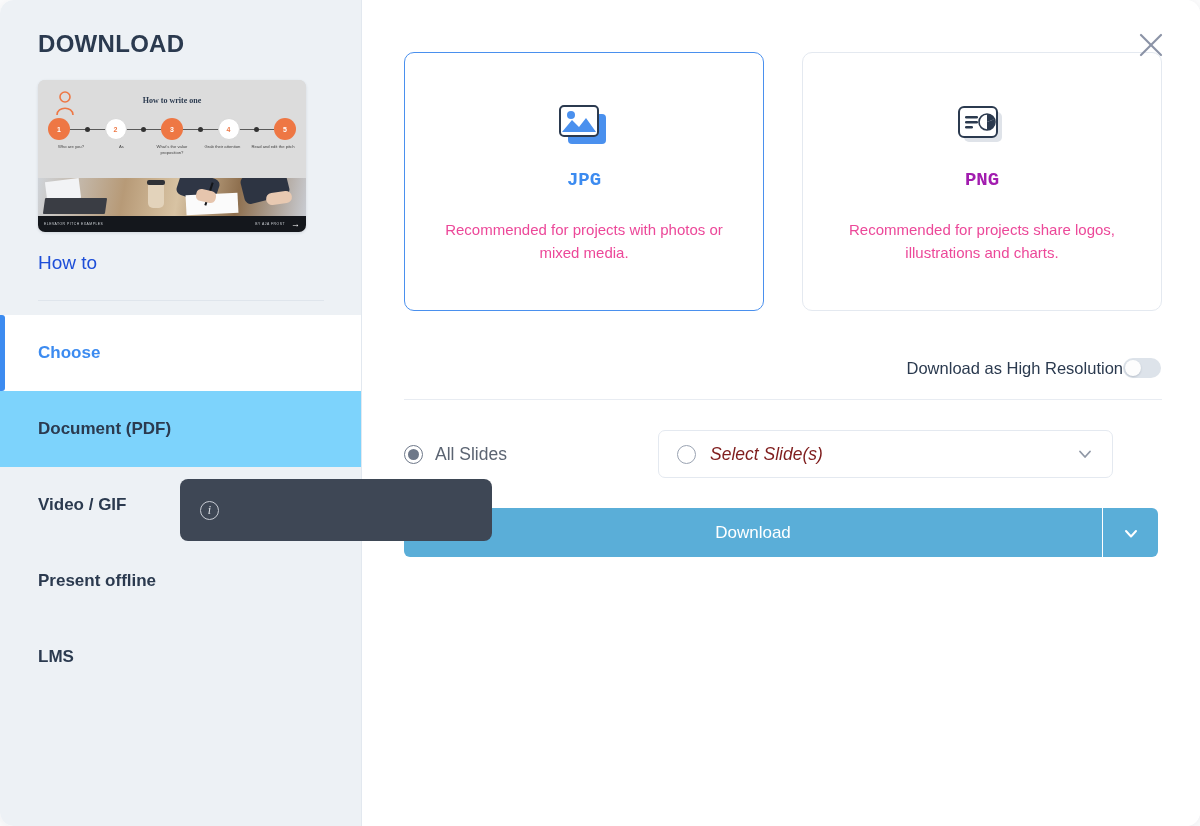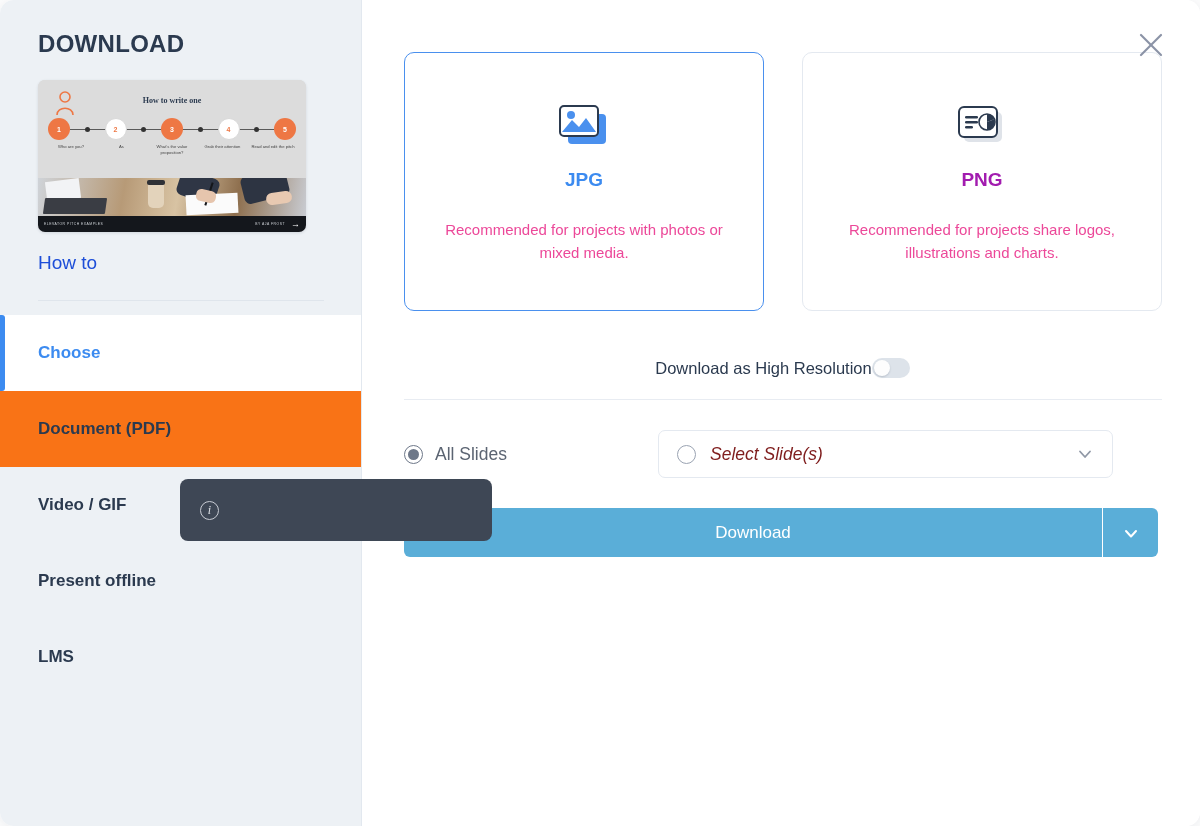--- a/index.html
+++ b/index.html
@@ -153,21 +153,21 @@
   .nav-item.active {
     background: #ffffff;
     color: #3c8bf0;
   }
   .nav-item.active::before {
     content: "";
     position: absolute; left: 0; top: 0; bottom: 0;
     width: 5px; background: #3c8bf0;
     border-radius: 0 3px 3px 0;
   }
-  .nav-item.hover-bg { background: #f97316; text-align: right; }
+  .nav-item.hover-bg { background: #7dd3fc; text-align: right; }
 
   
   .tooltip {
     position: absolute;
     left: 180px; top: 479px;
     width: 312px; height: 62px;
     background: #3e4755;
     border-radius: 8px;
     display: flex; align-items: center;
     padding-left: 20px;
@@ -222,35 +222,36 @@
     padding: 0 26px;
   }
   .card.selected { border: 1.6px solid #4a90ee; }
   .card.plain    { border: 1.3px solid #e4e9f0; }
 
   .card-icon { height: 54px; display:flex; align-items:center; justify-content:center;}
   .card-label {
     margin-top: 16px;
     font-size: 19px;
     font-weight: bold;
+    font-family: Liberation Mono, monospace;
   }
   .card.selected .card-label { color: #3c8bf0; }
   .card.plain .card-label    { color: #a21caf; }
   .card-desc {
     margin-top: 28px;
     text-align: center;
     font-size: 15px;
     line-height: 1.5;
     color: #ec4899;
   }
 
   .hires-row {
     margin-top: 32px;
     height: 50px;
-    display: flex; align-items: center; justify-content: center;
+    display: flex; align-items: center; justify-content: flex-end;
     padding-right: 1px;
   }
   .hires-label { font-size: 16.5px; color: #2b3a4f; }
   .toggle {
     width: 38px; height: 20px;
     border-radius: 10px;
     background: #dde3ea;
     position: relative;
     cursor: pointer;
   }

